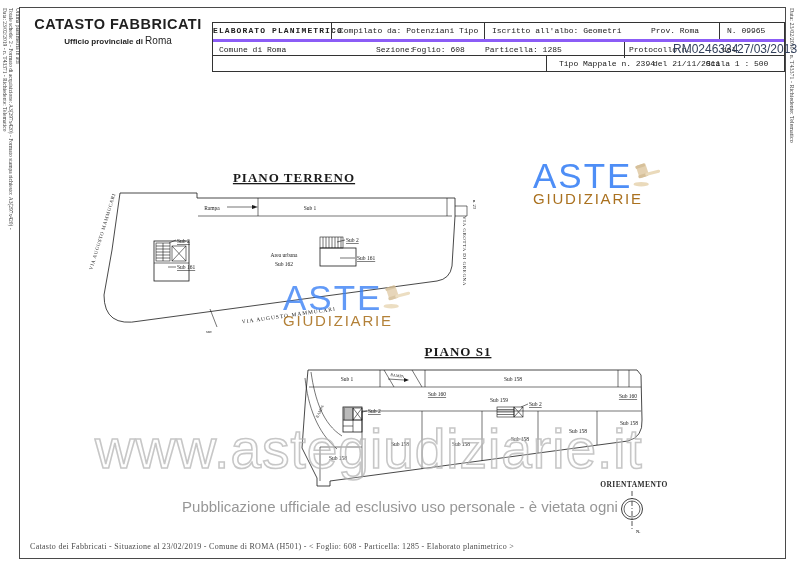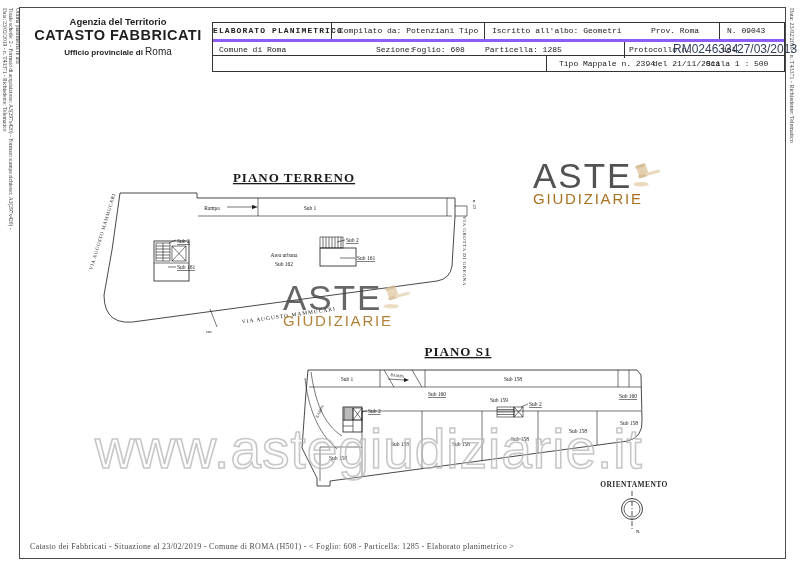--- a/index.html
+++ b/index.html
@@ -34,21 +34,21 @@
   svg .lbl{font-size:5.5px;}
   svg .lbl-sm{font-size:4.5px;}
   svg .street{font-size:5px;letter-spacing:.6px;fill:#222;}
   svg .ptitle{font-size:13px;font-weight:bold;letter-spacing:1px;text-decoration:underline;}
   svg .u{text-decoration:underline;}
   svg .ln{stroke:#1a1a1a;stroke-width:.8;fill:none;}
   svg .thin{stroke:#1a1a1a;stroke-width:.6;fill:none;}
   
   .aste-logo{position:absolute;width:130px;font-family:"Liberation Sans",sans-serif;opacity:.9;}
   .aste-row{display:flex;align-items:flex-start;}
-  .aste-word{font-size:35px;line-height:33px;font-weight:normal;letter-spacing:2px;color:#404040;}
+  .aste-word{font-size:35px;line-height:33px;font-weight:normal;letter-spacing:2px;color:#3b82f6;}
   .giud-word{font-size:15px;letter-spacing:1.8px;color:#a16207;margin-top:-2px;}
   
   #watermark-url{left:95px;top:417px;width:570px;font-family:"Liberation Sans",sans-serif;
       font-size:55px;letter-spacing:1px;white-space:nowrap;color:rgba(250,250,250,0.25);
       -webkit-text-stroke:1.6px #b5b5b5;opacity:.75;pointer-events:none;}
   
   #disclaimer{left:90px;top:498px;width:620px;text-align:center;font-family:"Liberation Sans",sans-serif;
       font-size:15px;line-height:17.5px;color:#979797;}
   #footer{left:30px;top:542px;font-size:8px;color:#4a4a4a;letter-spacing:.3px;font-family:"Liberation Serif",serif;}
 </style>
@@ -63,38 +63,37 @@
     <div>Data: 23/02/2019 - n. T43371 - Richiedente: Telematico</div>
     <div>Totale schede: 2 - Formato di acquisizione: A3(297x420)  - Formato stampa richiesto: A3(297x420) -</div>
     <div>Ultima planimetria in atti</div>
   </div>
 
   <div class="abs vtext" id="margin-right">
     <div>Data: 23/02/2019 - n. T43371 - Richiedente: Telematico</div>
   </div>
 
   <div class="abs" id="header">
-    <div class="agency">Agenzia del Territorio</div>
     <div class="registry">CATASTO FABBRICATI</div>
     <div class="office">
       <span>Ufficio provinciale di</span>
       <span class="val">Roma</span>
     </div>
   </div>
 
   <div class="abs" id="info-table">
     <div class="trow r1">
       <span class="tcell ttl" style="left:0;width:118px;">ELABORATO PLANIMETRICO</span>
       <span class="vline" style="left:118px;"></span>
       <span class="tcell" style="left:126px;">Compilato da: Potenziani Tipo</span>
       <span class="vline" style="left:271px;"></span>
       <span class="tcell" style="left:279px;">Iscritto all'albo: Geometri</span>
       <span class="tcell" style="left:438px;">Prov. Roma</span>
       <span class="vline" style="left:506px;"></span>
-      <span class="tcell" style="left:514px;">N. 09043</span>
+      <span class="tcell" style="left:514px;">N. 09965</span>
     </div>
     <div class="trow r2">
       <span class="tcell" style="left:6px;">Comune di Roma</span>
       <span class="tcell" style="left:163px;">Sezione:</span>
       <span class="tcell" style="left:199px;">Foglio: 608</span>
       <span class="tcell" style="left:272px;">Particella: 1285</span>
       <span class="vline" style="left:411px;"></span>
       <span class="tcell" style="left:416px;">Protocollo n.</span>
       <span class="tcell stamp" style="left:460px;">RM0246334</span>
       <span class="tcell" style="left:509px;">del</span>
@@ -232,17 +231,18 @@
 
   <svg class="abs" style="left:598px;top:477px;" width="72" height="58" viewBox="0 0 72 58">
     <text x="36" y="10" text-anchor="middle" style="font-size:7.5px;font-weight:bold;letter-spacing:.4px;fill:#2a2a2a;">ORIENTAMENTO</text>
     <line x1="34" y1="14" x2="34" y2="52" stroke="#2a2a2a" stroke-width=".8" stroke-dasharray="5 2 1 2"></line>
     <circle cx="34" cy="32" r="10.5" fill="none" stroke="#2a2a2a" stroke-width=".9"></circle>
     <circle cx="34" cy="32" r="8" fill="none" stroke="#2a2a2a" stroke-width=".7"></circle>
     <text x="38" y="56" style="font-size:4.5px;font-weight:bold;fill:#2a2a2a;">N.</text>
   </svg>
 
   <div class="abs" id="disclaimer">
+    <div>Pubblicazione ufficiale ad esclusivo uso personale - è vietata ogni</div>
   </div>
 
   <div class="abs" id="footer">Catasto dei Fabbricati - Situazione al 23/02/2019 - Comune di ROMA (H501) - &lt;  Foglio: 608 - Particella: 1285 - Elaborato planimetrico &gt;</div>
 
 </div>
 
 </body></html>

